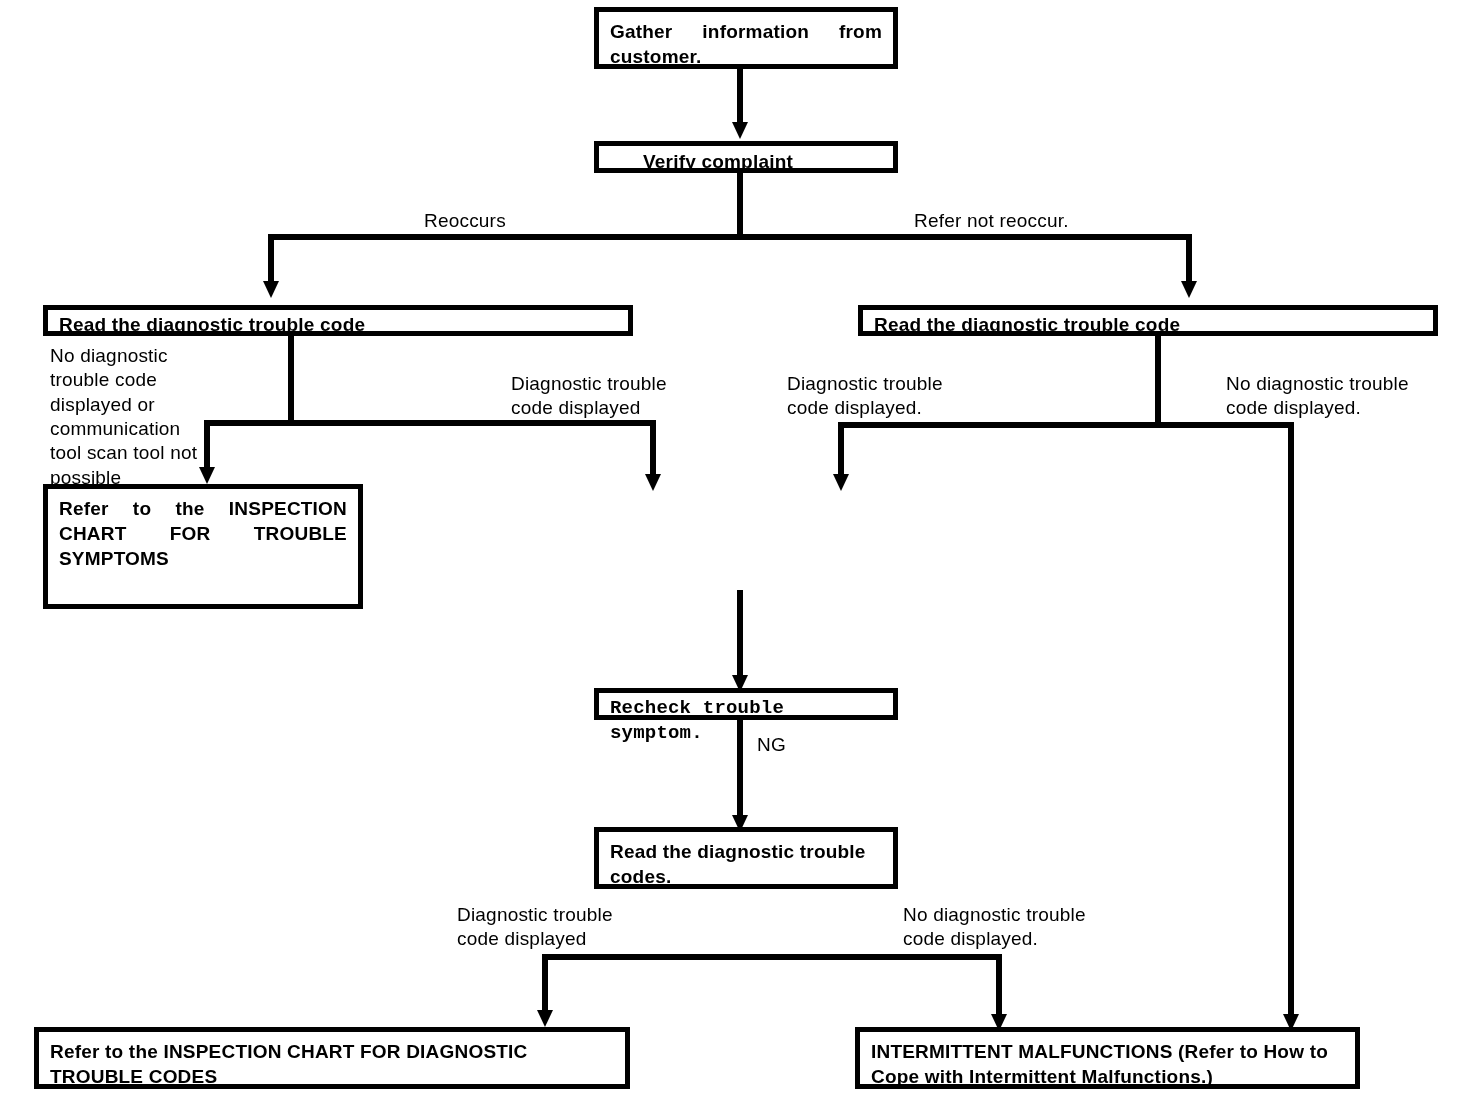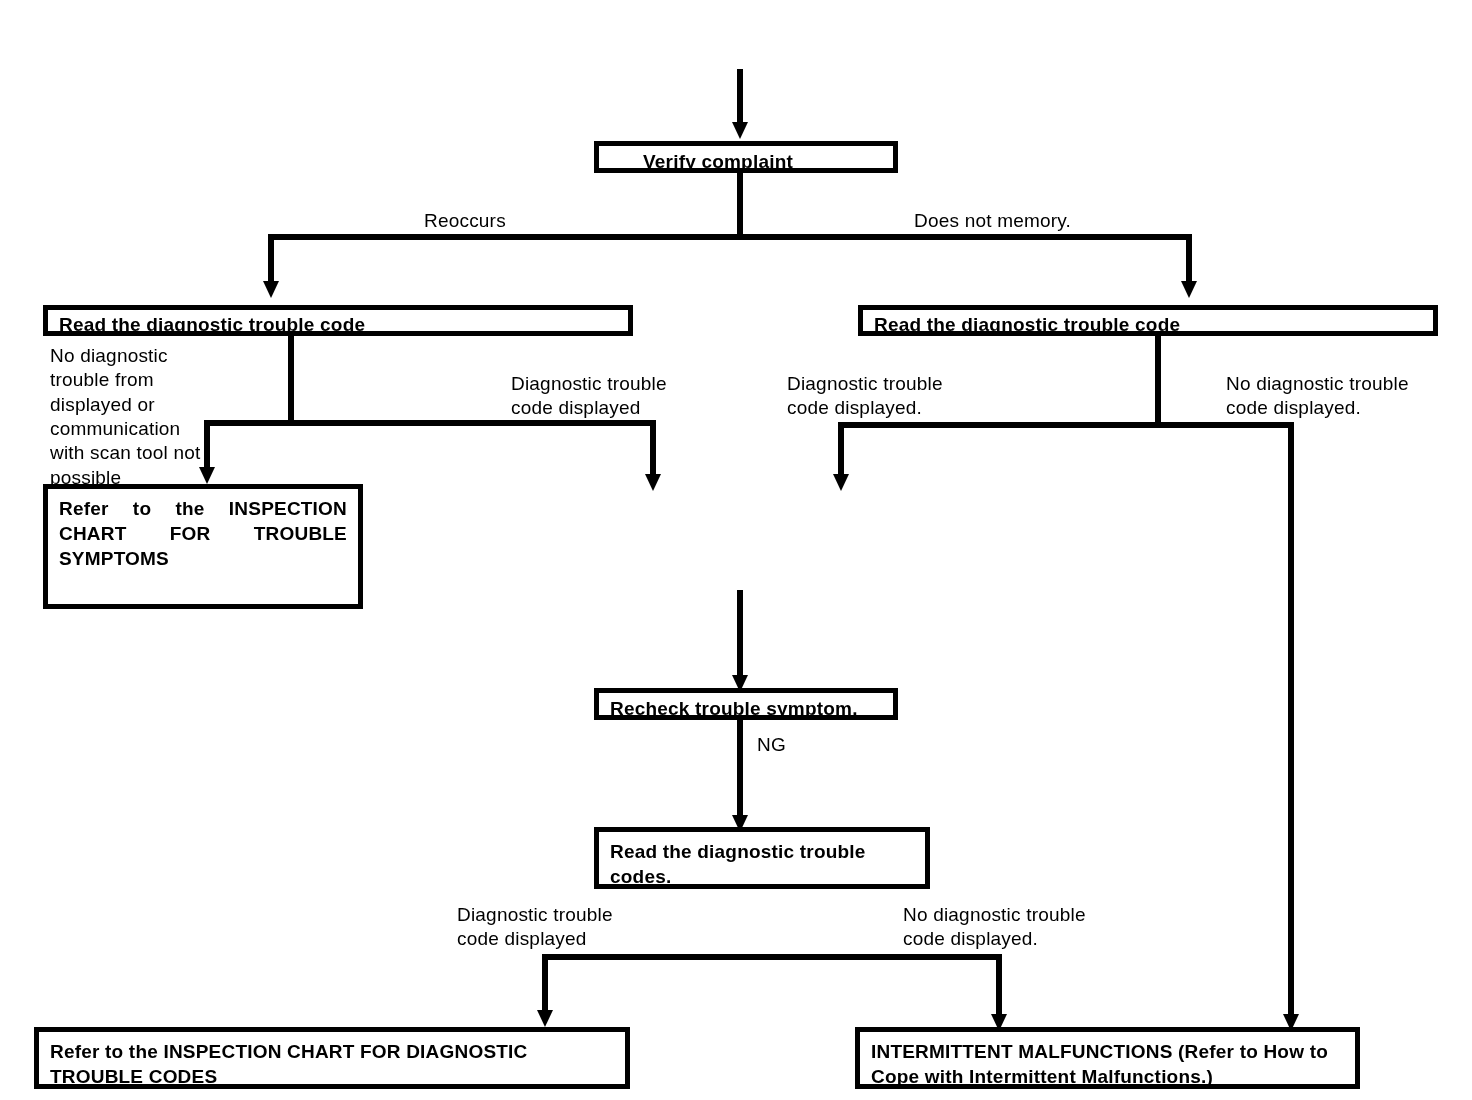--- a/index.html
+++ b/index.html
@@ -66,52 +66,55 @@
     border-left: 8px solid transparent;
     border-right: 8px solid transparent;
     border-top: 17px solid #000000;
   }
 </style>
 </head>
 <body>
 
 <div id="page">
 
+  <div class="box" style="left:594px; top:7px; width:304px; height:62px;">
+    <span style="display:block; text-align:justify; text-align-last:left;">Gather information from customer.</span>
+  </div>
 
   <div class="vline" style="left:737px; top:69px; height:55px;"></div>
   <div class="arrow" style="left:732px; top:122px;"></div>
 
   <div class="box" style="left:594px; top:141px; width:304px; height:32px; padding-top:3px;padding-left:44px;">
     <span>Verify complaint</span>
   </div>
 
   <div class="vline" style="left:737px; top:173px; height:66px;"></div>
   <div class="hline" style="left:268px; top:234px; width:924px;"></div>
 
   <div class="label" style="left:424px; top:209px;">Reoccurs</div>
-  <div class="label" style="left:914px; top:209px;">Does not memory.</div>
+  <div class="label" style="left:914px; top:209px;">Refer not reoccur.</div>
 
   <div class="vline" style="left:268px; top:234px; height:49px;"></div>
   <div class="arrow" style="left:263px; top:281px;"></div>
 
   <div class="vline" style="left:1186px; top:234px; height:49px;"></div>
   <div class="arrow" style="left:1181px; top:281px;"></div>
 
   <div class="box" style="left:43px; top:305px; width:590px; height:31px; padding-top:2px;">
     <span>Read the diagnostic trouble code</span>
   </div>
 
   <div class="box" style="left:858px; top:305px; width:580px; height:31px; padding-top:2px;">
     <span>Read the diagnostic trouble code</span>
   </div>
 
   <div class="vline" style="left:288px; top:336px; height:88px;"></div>
   <div class="hline" style="left:204px; top:420px; width:452px;"></div>
 
-  <div class="label" style="left:50px; top:344px; width:152px; white-space:normal;">No diagnostic trouble from displayed or communication with scan tool not possible</div>
+  <div class="label" style="left:50px; top:344px; width:152px; white-space:normal;">No diagnostic trouble code displayed or communication tool scan tool not possible</div>
   <div class="label" style="left:511px; top:372px; width:200px; white-space:normal;">Diagnostic trouble code displayed</div>
 
   <div class="vline" style="left:204px; top:420px; height:49px;"></div>
   <div class="arrow" style="left:199px; top:467px;"></div>
 
   <div class="vline" style="left:650px; top:420px; height:56px;"></div>
   <div class="arrow" style="left:645px; top:474px;"></div>
 
   <div class="vline" style="left:1155px; top:336px; height:90px;"></div>
   <div class="hline" style="left:838px; top:422px; width:456px;"></div>
@@ -126,29 +129,29 @@
   <div class="arrow" style="left:1283px; top:1014px;"></div>
 
   <div class="box just" style="left:43px; top:484px; width:320px; height:125px;">
     <span>Refer to the INSPECTION CHART FOR TROUBLE SYMPTOMS</span>
   </div>
 
 
   <div class="vline" style="left:737px; top:590px; height:87px;"></div>
   <div class="arrow" style="left:732px; top:675px;"></div>
 
-  <div class="box" style="left:594px; top:688px; width:304px; height:32px; padding-top:3px;">
+  <div class="box" style="left:594px; top:688px; width:304px; height:32px; padding-top:3px;font-family:Liberation Mono, monospace;">
     <span>Recheck trouble symptom.</span>
   </div>
 
   <div class="vline" style="left:737px; top:720px; height:98px;"></div>
   <div class="arrow" style="left:732px; top:815px;"></div>
   <div class="label" style="left:757px; top:733px;">NG</div>
 
-  <div class="box" style="left:594px; top:827px; width:336px; height:62px;">
+  <div class="box" style="left:594px; top:827px; width:304px; height:62px;">
     <span>Read the diagnostic trouble codes.</span>
   </div>
 
   <div class="hline" style="left:542px; top:954px; width:460px;"></div>
 
   <div class="label" style="left:457px; top:903px; width:200px; white-space:normal;">Diagnostic trouble code displayed</div>
   <div class="label" style="left:903px; top:903px; width:215px; white-space:normal;">No diagnostic trouble code displayed.</div>
 
   <div class="vline" style="left:542px; top:954px; height:60px;"></div>
   <div class="arrow" style="left:537px; top:1010px;"></div>

